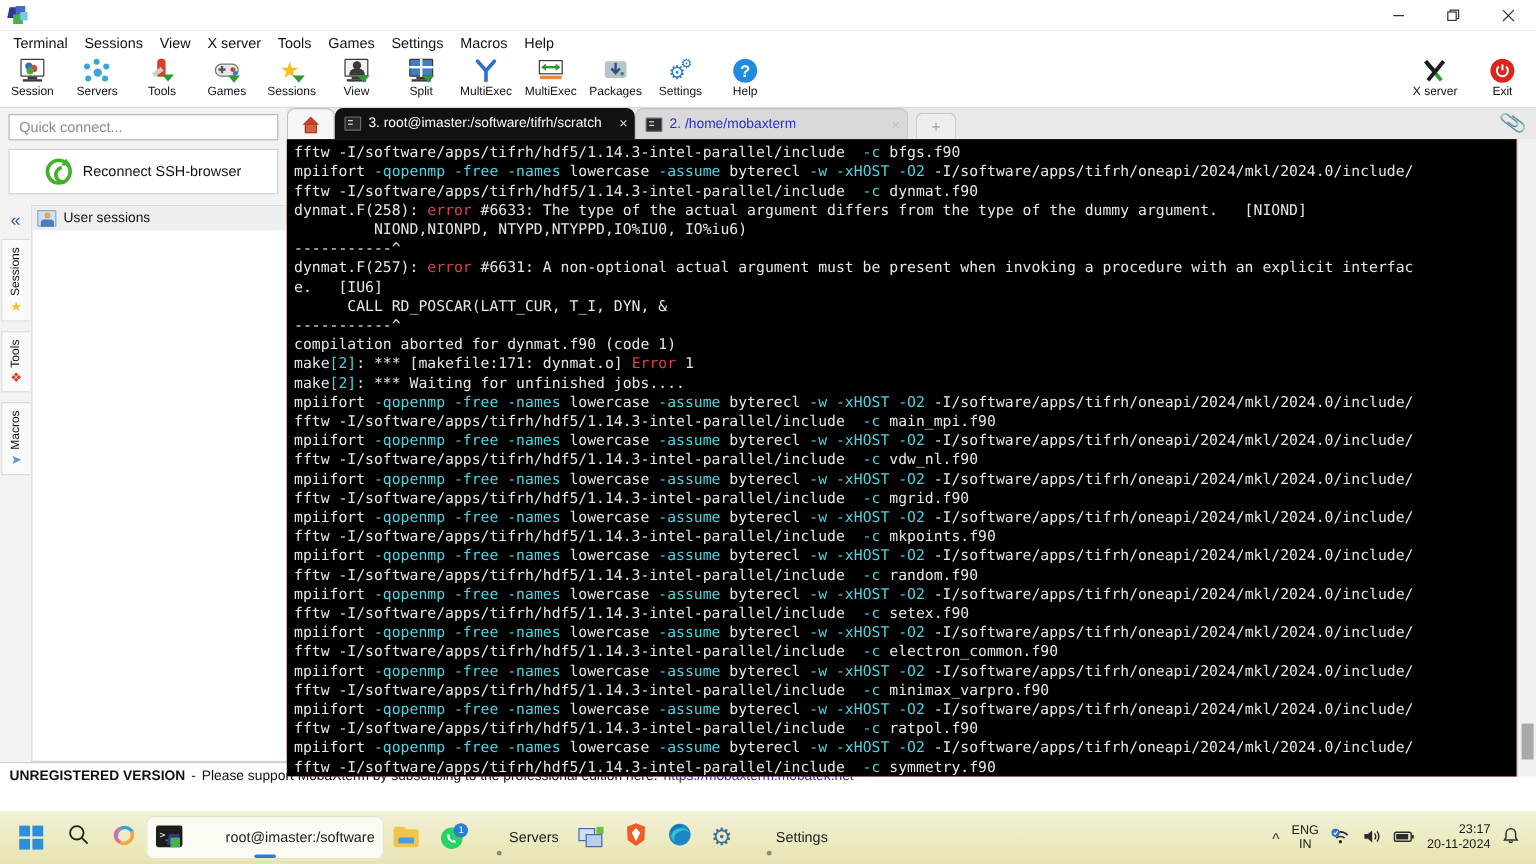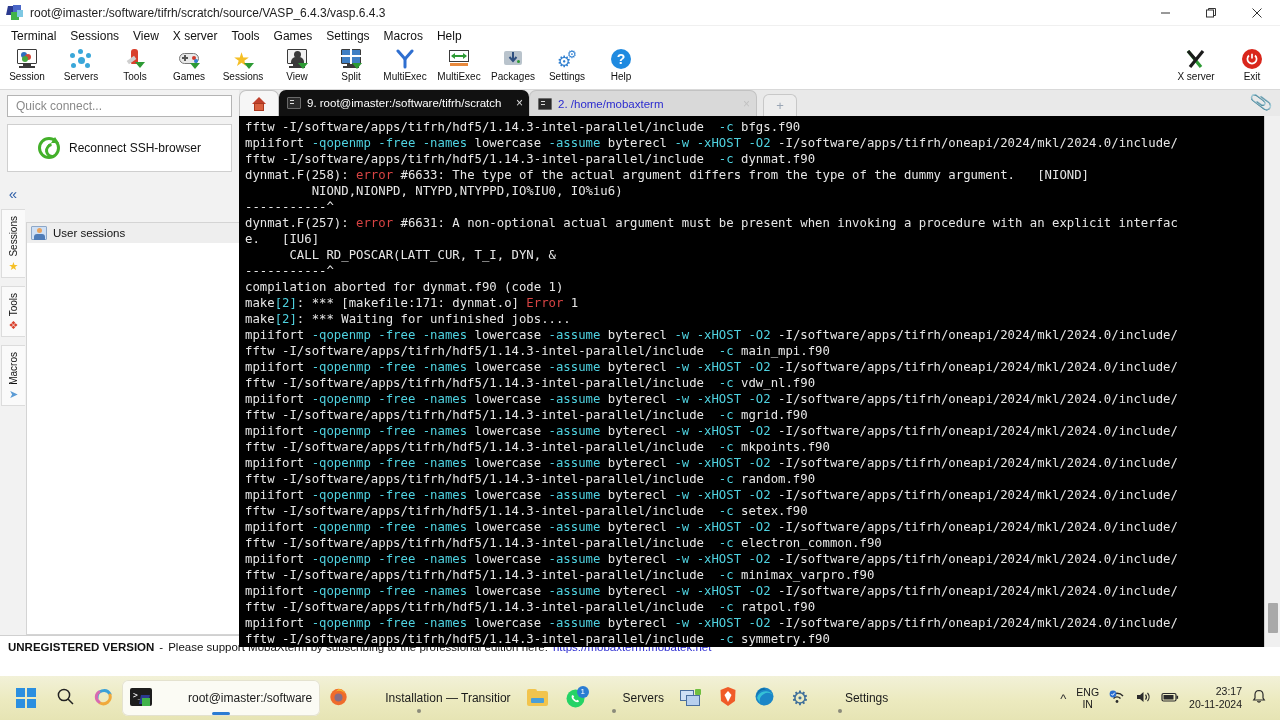--- a/index.html
+++ b/index.html
@@ -73,21 +73,21 @@
   
   .body-row { display: flex; height: 545px; }
 
   .leftcol { width: 239px; background: #f2f2f2; display: flex; flex-direction: column; }
   .quickconnect {
     margin: 5px 7px 0 7px; height: 22px; background: #fff; border: 1px solid #b4b4b4;
     display: flex; align-items: center; padding-left: 8px;
     font-size: 12px; color: #8a8a8a;
   }
   .reconnect-box {
-    margin: 7px 7px 0 7px; height: 48px; background: #fff; border: 1px solid #cfcfcf;
+    margin: 7px 7px 0 7px; height: 38px; background: #fff; border: 1px solid #cfcfcf;
     display: flex; align-items: center; justify-content: center; gap: 9px;
   }
   .reco-circle {
     width: 22px; height: 22px; border-radius: 50%;
     border: 3px solid #43b02a; position: relative;
   }
   .reco-circle::after {
     content: ""; position: absolute; left: 4px; top: 3px; width: 9px; height: 9px;
     border: 3px solid #43b02a; border-radius: 50%; border-top-color: transparent; border-right-color: transparent;
     transform: rotate(35deg);
@@ -103,21 +103,21 @@
   .chev { margin-top: 6px; color: #2f5fa8; font-size: 15px; line-height: 14px; }
   .vtab {
     width: 24px; margin-top: 8px; background: #fafafa; border: 1px solid #dcdcdc; border-right: none;
     display: flex; flex-direction: column; align-items: center; padding: 6px 0 5px 0;
   }
   .vtab .vt-txt {
     writing-mode: vertical-rl; transform: rotate(180deg);
     font-size: 10px; color: #111; letter-spacing: 0px; white-space: nowrap;
   }
   .vtab .vt-ico { margin-top: 4px; font-size: 11px; line-height: 11px; }
-  .sess-panel { flex: 1 1 auto; background: #ffffff; border: 1px solid #d4d4d4; border-right: none; margin-right: 0; margin-top: 41px; }
+  .sess-panel { flex: 1 1 auto; background: #ffffff; border: 1px solid #d4d4d4; border-right: none; margin-right: 0; }
   .sess-item { display: flex; align-items: center; gap: 6px; padding: 3px 4px; background: #eeeeee; font-size: 11.5px; color: #111; }
   .usr-ico {
     width: 16px; height: 14px; background: #cfe0f5; border: 1px solid #8ca7c8; position: relative; border-radius: 1px;
   }
   .usr-ico::before { content: ""; position: absolute; left: 5px; top: 1px; width: 5px; height: 5px; border-radius: 50%; background: #e8a35e; }
   .usr-ico::after { content: ""; position: absolute; left: 2px; top: 7px; width: 11px; height: 6px; border-radius: 3px 3px 0 0; background: #4e7cb8; }
 
   
   .rightcol { flex: 1 1 auto; display: flex; flex-direction: column; background: #f2f2f2; }
   .tabbar { height: 30px; background: #e9e9e9; display: flex; align-items: flex-end; position: relative; }
@@ -196,21 +196,20 @@
 
   <div class="titlebar">
     <div class="app-icon">
       <div class="mbx-logo">
           <i class="b1"></i>
           <i class="b2"></i>
           <i class="b3"></i>
           <i class="b4"></i>
         </div>
     </div>
-    <div class="title">root@imaster:/software/tifrh/scratch/source/VASP_6.4.3/vasp.6.4.3</div>
     <div class="wincontrols">
       <div class="wc">
         <svg width="11" height="11" viewBox="0 0 11 11">
             <line x1="1" y1="6" x2="10" y2="6" stroke="#333" stroke-width="1"></line>
           </svg>
       </div>
       <div class="wc">
         <svg width="12" height="12" viewBox="0 0 12 12">
           <rect x="1.5" y="3" width="7" height="7" fill="none" stroke="#333" stroke-width="1"></rect>
           <path d="M3.5 3 V1.5 H10.5 V8.5 H9" fill="none" stroke="#333" stroke-width="1"></path>
@@ -451,21 +450,21 @@
       <div class="tabbar">
         <div class="home-tab">
           <div class="house">
               <i class="roof"></i>
               <i class="bod"></i>
             </div>
         </div>
 
         <div class="term-tab active">
           <span class="tab-ico"></span>
-          <span class="tab-title">9. root@imaster:/software/tifrh/scratch</span>
+          <span class="tab-title">3. root@imaster:/software/tifrh/scratch</span>
           <span class="tab-close">×</span>
         </div>
 
         <div class="term-tab inactive">
           <span class="tab-ico"></span>
           <span class="tab-title">2. /home/mobaxterm</span>
           <span class="tab-close" style="color:#bdbdbd">×</span>
         </div>
 
         <div class="tab-add">+</div>
@@ -523,31 +522,20 @@
       <span style="position:relative;width:22px;height:20px;display:block">
         <span style="position:absolute;left:0;top:0;width:22px;height:18px;background:#1d1d1d;border-radius:2px"></span>
         <span style="position:absolute;left:3px;top:3px;color:#fff;font-size:8px;font-family:'DejaVu Sans Mono',monospace">&gt;_</span>
         <span style="position:absolute;left:10px;top:7px;width:9px;height:9px;background:#2b3a8f;transform:skewX(-12deg)"></span>
         <span style="position:absolute;left:12px;top:10px;width:8px;height:8px;background:#41b34a"></span>
       </span>
       <span class="tb-lbl">root@imaster:/software</span>
       <span class="tb-underline"></span>
     </div>
 
-    <div class="tb-btn">
-      <span>
-        <svg width="21" height="21" viewBox="0 0 21 21">
-          <circle cx="10.5" cy="11" r="8.2" fill="#ef6b2b"></circle>
-          <path d="M10.5 3 A8 8 0 0 1 18 10 A7 7 0 0 0 6 7 Z" fill="#f7b32b"></path>
-          <circle cx="10.5" cy="11.5" r="4" fill="#2f6fd0" opacity="0.55"></circle>
-        </svg>
-      </span>
-      <span class="tb-lbl">Installation — Transitior</span>
-      <span class="tb-dot"></span>
-    </div>
 
     <div class="tb-btn">
       <span style="position:relative;width:22px;height:19px;display:block">
         <span style="position:absolute;left:0;top:2px;width:21px;height:15px;background:#f2c44d;border-radius:2px"></span>
         <span style="position:absolute;left:0;top:0px;width:10px;height:4px;background:#f2c44d;border-radius:2px 2px 0 0"></span>
         <span style="position:absolute;left:4px;top:9px;width:13px;height:5px;background:#4a9fd8;border-radius:1px"></span>
       </span>
     </div>
 
     <div class="tb-btn">

